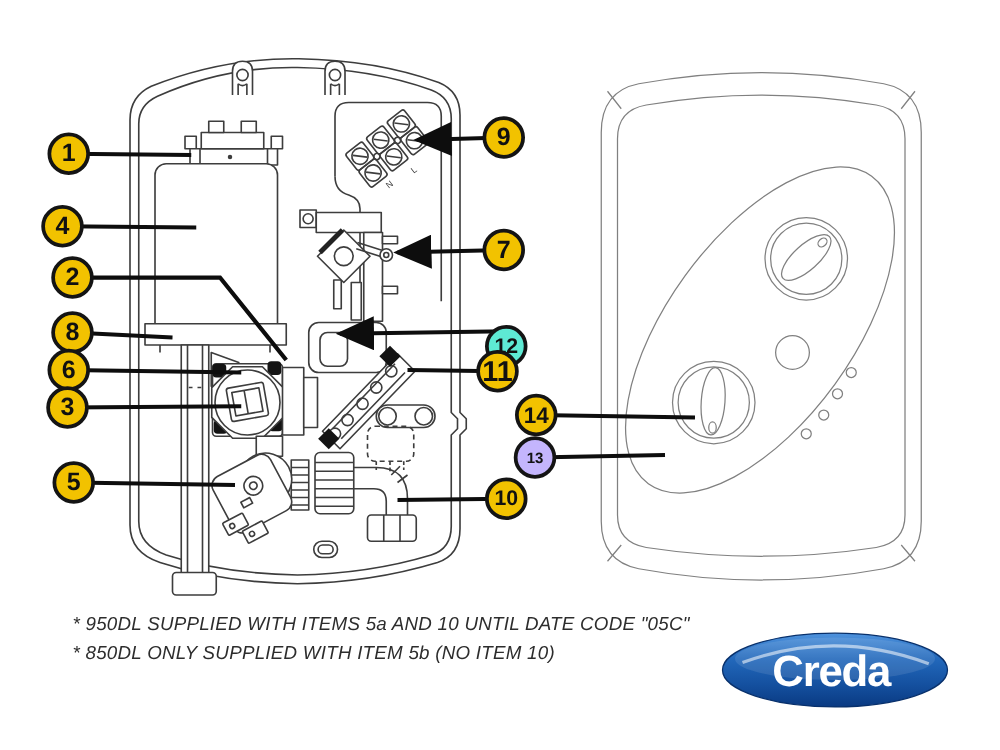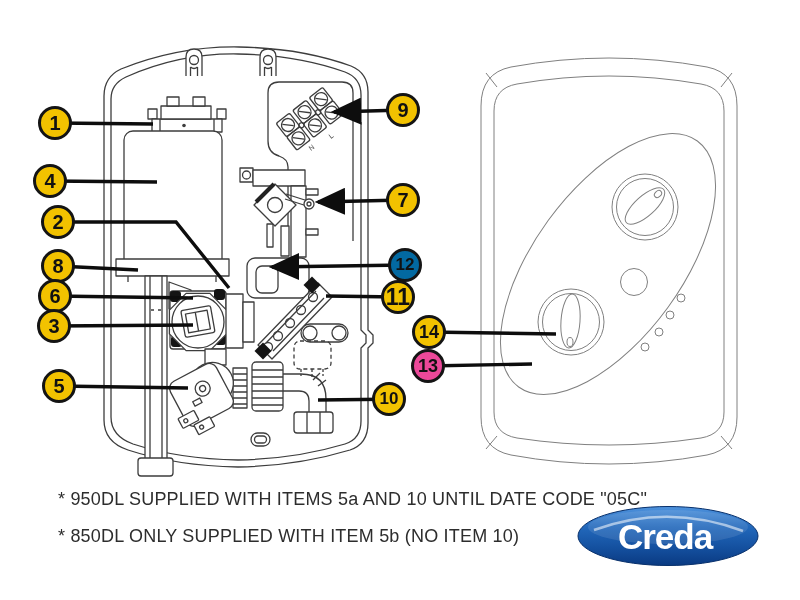--- a/index.html
+++ b/index.html
@@ -5,23 +5,23 @@
   html,body{margin:0;padding:0;background:#ffffff;}
   .stage{position:relative;width:800px;height:600px;background:#ffffff;overflow:hidden;
          font-family:"Liberation Sans",sans-serif;}
   .stage svg.art{position:absolute;left:0;top:0;z-index:1;}
   .stage svg.leaders{position:absolute;left:0;top:0;z-index:2;}
   #badge-layer{position:absolute;left:0;top:0;width:800px;height:600px;z-index:3;pointer-events:none;}
   .badge{position:absolute;width:34px;height:34px;border-radius:50%;box-sizing:border-box;
          display:flex;align-items:center;justify-content:center;font-weight:bold;color:#111;
          font-family:"Liberation Sans",sans-serif;}
   .footnotes{position:absolute;left:58px;top:491px;z-index:4;color:#2d2d2d;
-             font-size:18px;line-height:17px;letter-spacing:.2px;white-space:nowrap;}
+             font-size:15px;line-height:17px;letter-spacing:.2px;white-space:nowrap;font-style:italic;}
   .fn-line2{margin-left:17px;}
-  .fn-line3{margin-top:20px;}
+  .fn-line3{margin-top:6px;}
 </style>
 </head>
 <body>
 
 <div class="stage">
 
   <svg class="art" width="800" height="600" viewBox="0 0 800 600">
     <defs>
       <linearGradient id="logoGrad" x1="0" y1="0" x2="0" y2="1">
         <stop offset="0" stop-color="#4f93dd"></stop>
@@ -256,24 +256,24 @@
   <div id="badge-layer">
       <div class="badge" style="left: 38px; top: 106px; background: rgb(242, 194, 0); border: 3px solid rgb(20, 20, 20); font-size: 20px;">1</div>
       <div class="badge" style="left: 33px; top: 164px; background: rgb(242, 194, 0); border: 3px solid rgb(20, 20, 20); font-size: 20px;">4</div>
       <div class="badge" style="left: 41px; top: 205px; background: rgb(242, 194, 0); border: 3px solid rgb(20, 20, 20); font-size: 20px;">2</div>
       <div class="badge" style="left: 41px; top: 249px; background: rgb(242, 194, 0); border: 3px solid rgb(20, 20, 20); font-size: 20px;">8</div>
       <div class="badge" style="left: 38px; top: 279px; background: rgb(242, 194, 0); border: 3px solid rgb(20, 20, 20); font-size: 20px;">6</div>
       <div class="badge" style="left: 37px; top: 309px; background: rgb(242, 194, 0); border: 3px solid rgb(20, 20, 20); font-size: 20px;">3</div>
       <div class="badge" style="left: 42px; top: 369px; background: rgb(242, 194, 0); border: 3px solid rgb(20, 20, 20); font-size: 20px;">5</div>
       <div class="badge" style="left: 386px; top: 93px; background: rgb(242, 194, 0); border: 3px solid rgb(20, 20, 20); font-size: 20px;">9</div>
       <div class="badge" style="left: 386px; top: 183px; background: rgb(242, 194, 0); border: 3px solid rgb(20, 20, 20); font-size: 20px;">7</div>
-      <div class="badge" style="left: 388px; top: 248px; background: #0369a1; border: 3px solid rgb(20, 20, 20); font-size: 17px;">12</div>
+      <div class="badge" style="left: 388px; top: 260px; background: #5eead4; border: 3px solid rgb(20, 20, 20); font-size: 17px;">12</div>
       <div class="badge" style="left: 381px; top: 280px; background: rgb(242, 194, 0); border: 3px solid rgb(20, 20, 20); font-size: 23px;">11</div>
-      <div class="badge" style="left: 372px; top: 382px; background: rgb(242, 194, 0); border: 3px solid rgb(20, 20, 20); font-size: 17px;">10</div>
+      <div class="badge" style="left: 388px; top: 382px; background: rgb(242, 194, 0); border: 3px solid rgb(20, 20, 20); font-size: 17px;">10</div>
       <div class="badge" style="left: 412px; top: 315px; background: rgb(242, 194, 0); border: 3px solid rgb(20, 20, 20); font-size: 18px;">14</div>
-      <div class="badge" style="left: 411px; top: 349px; background: #ec4899; border: 3px solid rgb(20, 20, 20); font-size: 18px; text-align: right;">13</div>
+      <div class="badge" style="left: 411px; top: 349px; background: #c4b5fd; border: 3px solid rgb(20, 20, 20); font-size: 12px; text-align: right;">13</div>
     </div>
 
   <div class="footnotes">
     <div class="fn-line1">* 950DL SUPPLIED WITH ITEMS 5a AND 10 UNTIL DATE CODE "05C"</div>
     <div class="fn-line3">* 850DL ONLY SUPPLIED WITH ITEM 5b (NO ITEM 10)</div>
   </div>
 </div>
 
 </body></html>

